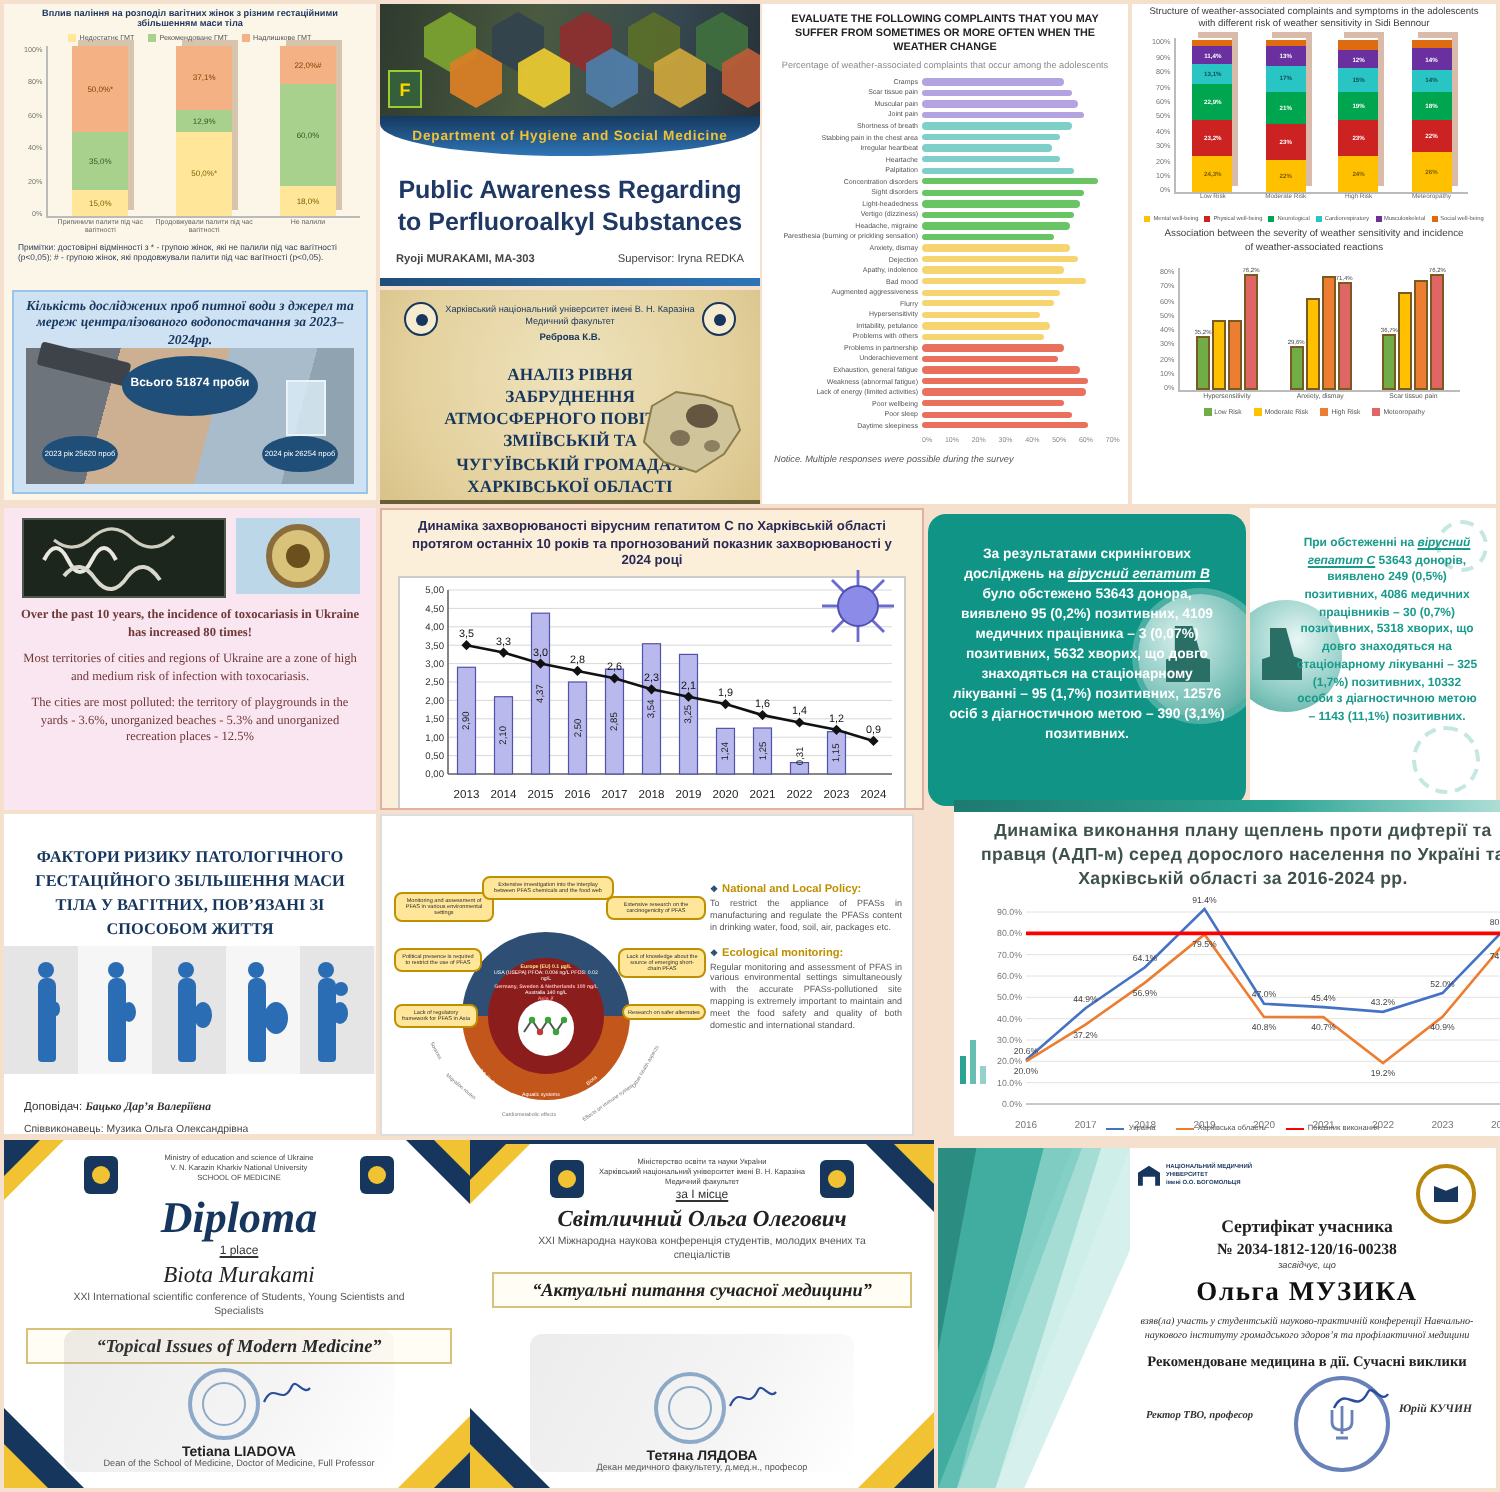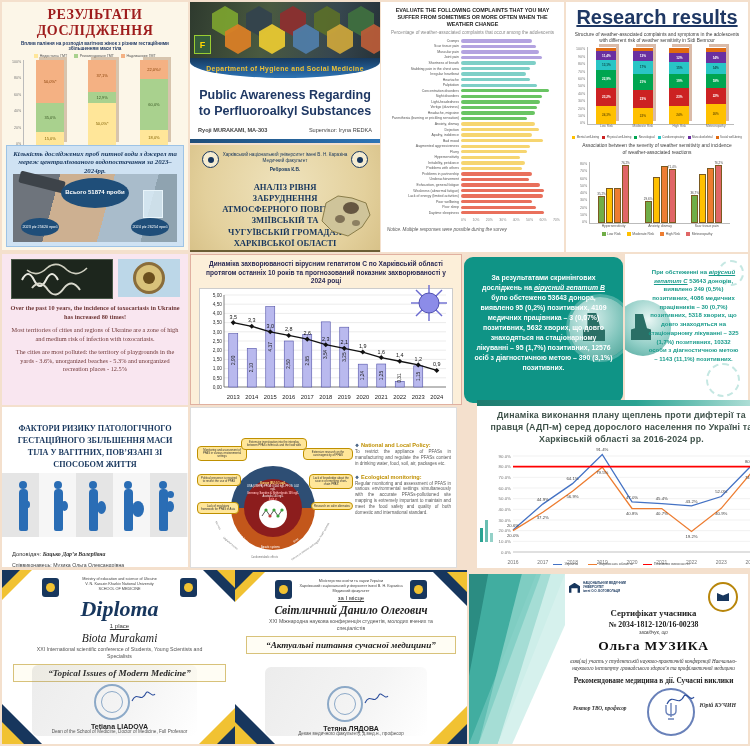--- a/index.html
+++ b/index.html
@@ -183,21 +183,20 @@
   .n-role{position:absolute;left:104px;bottom:28px;font-size:5.3px;font-style:italic;font-weight:bold;color:#333;font-family:"Liberation Serif",serif;}
   .n-signer{position:absolute;right:12px;bottom:30px;font-size:5.8px;font-style:italic;font-weight:bold;color:#333;font-family:"Liberation Serif",serif;}
   .n-stamp{position:absolute;left:178px;bottom:8px;width:44px;height:44px;border:2px solid #2b4d9c;border-radius:50%;opacity:.7;display:flex;align-items:center;justify-content:center;}
 </style>
 </head>
 <body>
 
 <div id="canvas">
 
   <section class="slide" id="slideA">
-    <h1 class="a-title">РЕЗУЛЬТАТИ ДОСЛІДЖЕННЯ</h1>
     <p class="a-sub">Вплив паління на розподіл вагітних жінок з різним гестаційними збільшенням маси тіла</p>
     <div class="a-legend" id="a-legend">
         <span class="lg-item">
           <i class="lg-sw" style="background: rgb(255, 230, 153);"></i>
           <span>Недостатнє ГМТ</span>
         </span>
         <span class="lg-item">
           <i class="lg-sw" style="background: rgb(169, 209, 142);"></i>
           <span>Рекомендоване ГМТ</span>
         </span>
@@ -505,21 +504,20 @@
         <span class="hb-tick">30%</span>
         <span class="hb-tick">40%</span>
         <span class="hb-tick">50%</span>
         <span class="hb-tick">60%</span>
         <span class="hb-tick">70%</span>
       </div>
     <p class="c-notice">Notice. Multiple responses were possible during the survey</p>
   </section>
 
   <section class="slide" id="slideD">
-    <h1 class="d-title">Research results</h1>
     <p class="d-sub">Structure of weather-associated complaints and symptoms in the adolescents with different risk of weather sensitivity in Sidi Bennour</p>
     <div class="d-chart1">
       <div class="d-yaxis" id="d1-yaxis">
           <span>100%</span>
           <span>90%</span>
           <span>80%</span>
           <span>70%</span>
           <span>60%</span>
           <span>50%</span>
           <span>40%</span>
@@ -1012,21 +1010,21 @@
       </span>
     <span class="dip-emb" style="right:40px;">
         <i></i>
       </span>
     <p class="dip-head">
       <span>Міністерство освіти та науки України</span><br>
       <span>Харківський національний університет імені В. Н. Каразіна</span><br>
       <span>Медичний факультет</span>
     </p>
     <p class="dip-place">за І місце</p>
-    <p class="dip-name" style="font-weight:bold;">Світличний Данило Олегович</p>
+    <p class="dip-name" style="font-weight:bold;">Світличний Ольга Олегович</p>
     <p class="dip-conf">XXI Міжнародна наукова конференція студентів, молодих вчених та спеціалістів</p>
     <div class="dip-theme">“Актуальні питання сучасної медицини”</div>
     <i class="dip-stamp" style="left:92px;top:114px;"></i>
     <svg class="dip-sign" style="left:128px;top:118px;" width="26" height="18" viewBox="0 0 26 18">
       <path d="M2,13 C7,2 11,16 16,5 C18,1 22,10 25,6" fill="none" stroke="#2b4d9c" stroke-width="1.1"></path>
     </svg>
     <p class="dip-signer" style="top:146px;">Тетяна ЛЯДОВА</p>
     <p class="dip-role" style="top:154px;">Декан медичного факультету, д.мед.н., професор</p>
   </section>
 

